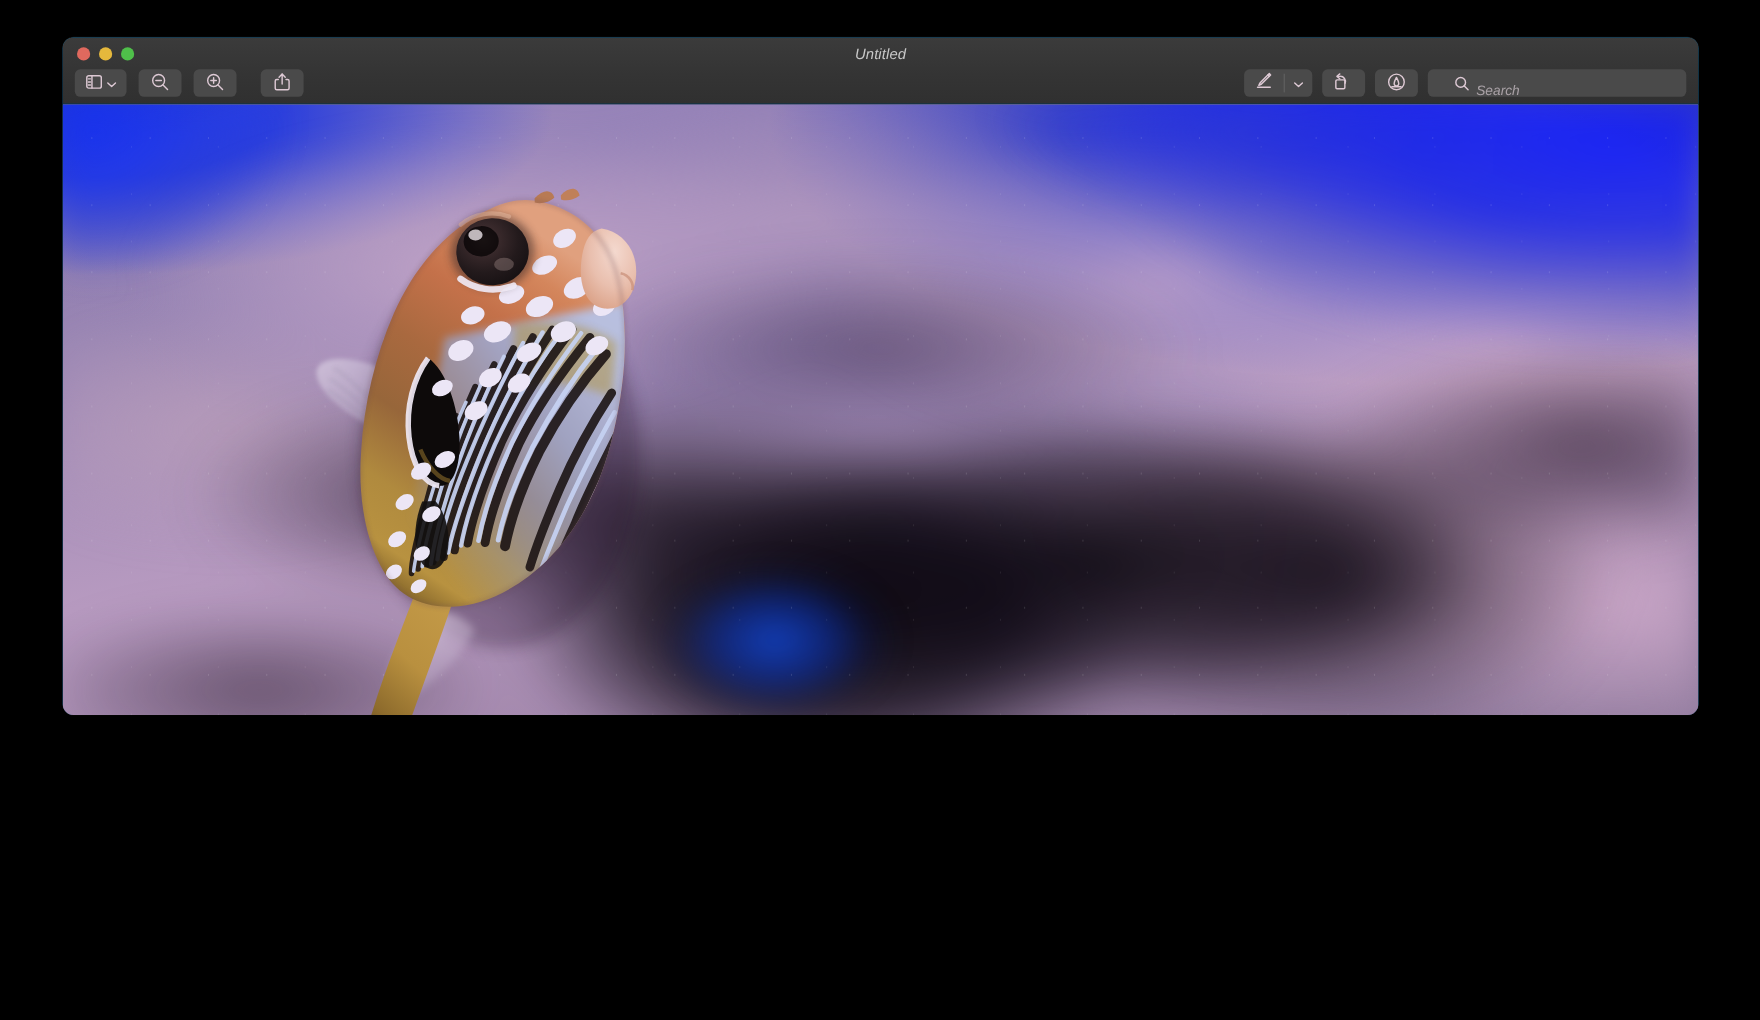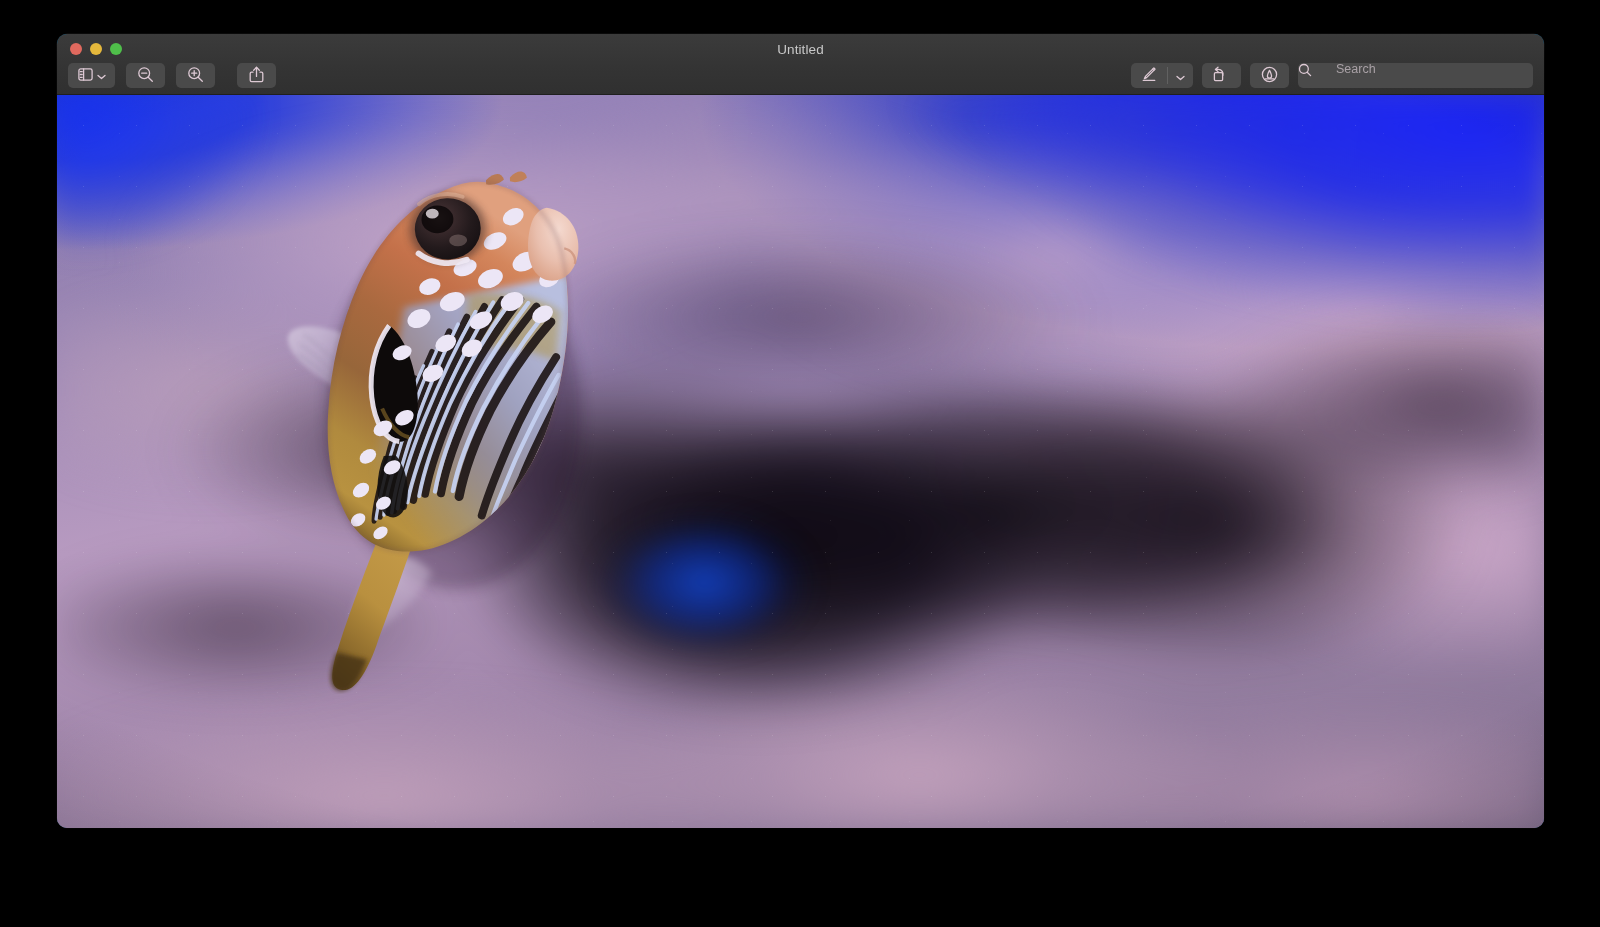--- a/index.html
+++ b/index.html
@@ -13,27 +13,28 @@
   #desktop {
     position:relative;
     width:1600px; height:927px;
     background:#000000;
   }
 
   
   #window {
     position:absolute;
     left:57px; top:34px;
-    width:1487px; height:794px;
+    width:1487px; height:616px;
     border-radius:10px;
     overflow:hidden;
     background:#0369a1;
     box-shadow:0 26px 70px rgba(0,0,0,0.95),
                0 6px 26px rgba(0,0,0,0.9),
                0 0 0 0.5px rgba(120,120,120,0.30);
+    font-style:italic;
   }
 
   
   #titlebar {
     position:relative;
     height:61px;
     background:linear-gradient(180deg,#3b3b3b 0%,#343434 55%,#303030 100%);
     border-bottom:1px solid #1f1f1f;
     user-select:none;
   }
@@ -114,23 +115,23 @@
     stroke-linejoin:round;
   }
 
   
   #searchfield {
     height:25px;
     width:235px;
     background:#4a4a4a;
     border-radius:5px;
     display:flex;
-    align-items:flex-start;
-    padding:0 0;
-    gap:24px;
+    align-items:flex-end;
+    padding:0 24px;
+    gap:6px;
     cursor:text;
   }
   #search-placeholder {
     font-size:12.5px;
     color:#a9a1a6;
     line-height:1;
   }
 
   
   #canvas {

